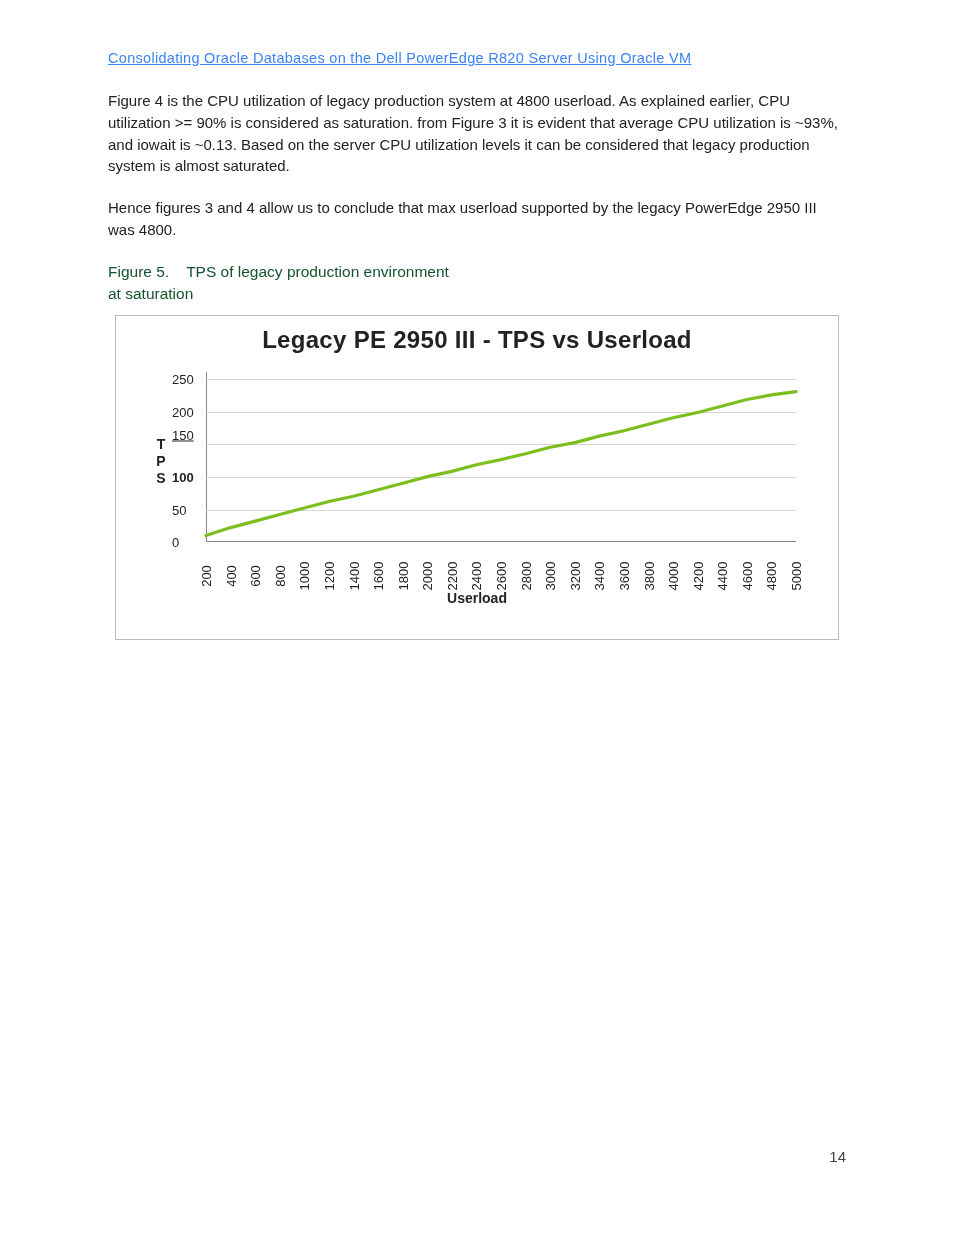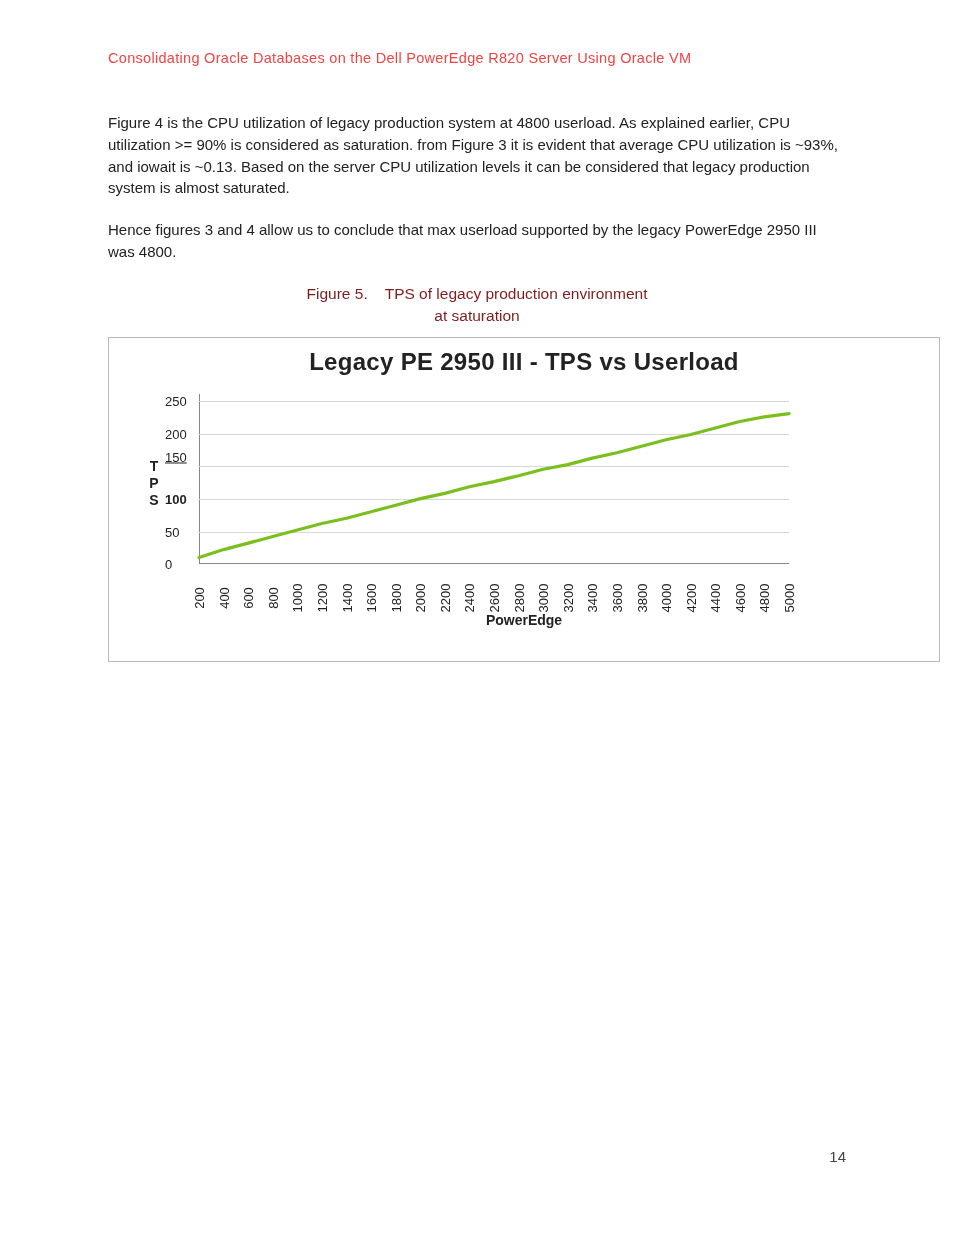--- a/index.html
+++ b/index.html
@@ -1,21 +1,21 @@
 <!DOCTYPE html>
 <html><head>
 <meta charset="utf-8">
 <style>
   * { box-sizing: border-box; margin: 0; padding: 0; }
   html, body { width: 954px; height: 1235px; background: #fff; font-family: "Trebuchet MS", "Segoe UI", Arial, sans-serif; color: #333; }
   .page { position: relative; width: 954px; height: 1235px; padding: 50px 108px 40px 108px; }
-  .header-title { font-size: 14.5px; color: #ef4444; letter-spacing: 0.3px; margin-bottom: 46px; }
+  .header-title { font-size: 14.5px; color: #3b82f6; letter-spacing: 0.3px; margin-bottom: 24px; text-decoration: underline; }
   .para { font-size: 15px; color: #222; line-height: 1.45; margin-bottom: 20px; }
-  .figcap { text-align: center; color: #7f1d1d; font-size: 15.5px; line-height: 1.45; margin: 18px 0 10px 0; }
-  .chart-outer { border: 1px solid #b9b9b9; width: 832px; height: 325px; margin: 0 auto; position: relative; }
+  .figcap { text-align: left; color: #14532d; font-size: 15.5px; line-height: 1.45; margin: 18px 0 10px 0; }
+  .chart-outer { border: 1px solid #b9b9b9; width: 724px; height: 325px; margin: 0 auto; position: relative; }
   .chart-title { position: absolute; left: 0; right: 0; top: 10px; text-align: center; font-weight: 700; font-size: 24px; color: #222; letter-spacing: 0.3px; }
   .y-axis-label { position: absolute; left: 38px; top: 120px; font-weight: 700; font-size: 14px; line-height: 1.2; text-align: center; width: 14px; color: #222;}
   .y-axis-label span { display: block; }
   .plot { position: absolute; left: 90px; top: 56px; width: 590px; height: 170px; }
   .plot .gridline { position: absolute; left: 0; right: 0; border-top: 1px solid #d7d7d7; }
   .plot .axis-line { position: absolute; background: #868686; }
   .plot .v-axis { left: 0; top: 0; bottom: 0; width: 1px; }
   .plot .h-axis { left: 0; right: 0; bottom: 0; height: 1px; }
   .y-ticks { position: absolute; left: 56px; top: 56px; width: 30px; height: 170px; }
   .y-ticks .tick { position: absolute; right: 0; font-size: 13px; color: #222; text-align: left; width: 30px; transform: translateY(-50%); }
@@ -96,18 +96,18 @@
         <div class="tick" style="left: 393.333px;">3400</div>
         <div class="tick" style="left: 417.917px;">3600</div>
         <div class="tick" style="left: 442.5px;">3800</div>
         <div class="tick" style="left: 467.083px;">4000</div>
         <div class="tick" style="left: 491.667px;">4200</div>
         <div class="tick" style="left: 516.25px;">4400</div>
         <div class="tick" style="left: 540.833px;">4600</div>
         <div class="tick" style="left: 565.417px;">4800</div>
         <div class="tick" style="left: 590px;">5000</div>
       </div>
-    <div class="x-axis-label">PowerEdge</div>
+    <div class="x-axis-label">Userload</div>
   </div>
 
   <div class="pageno">14</div>
 
 </div>
 
 </body></html>

